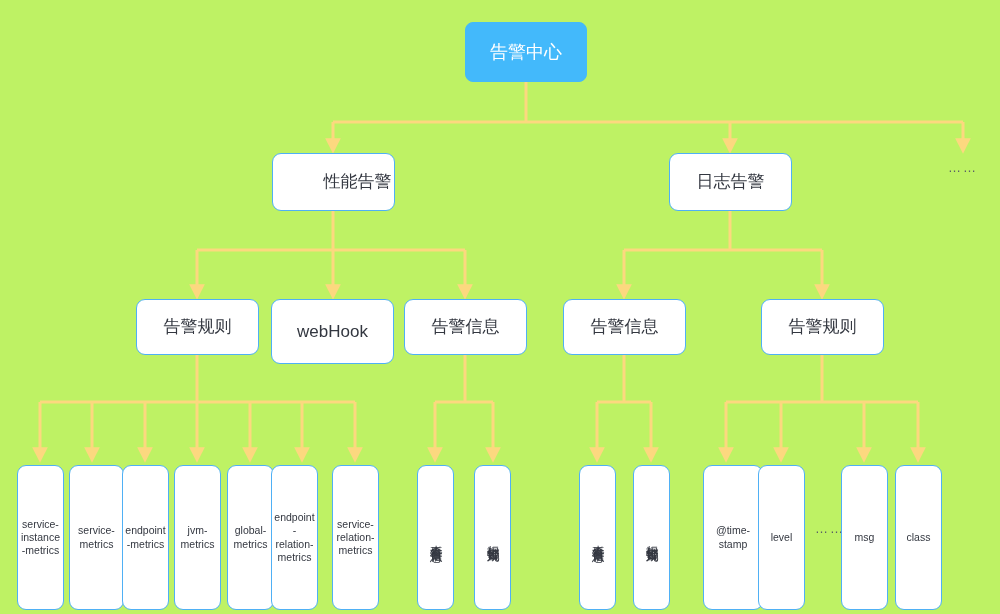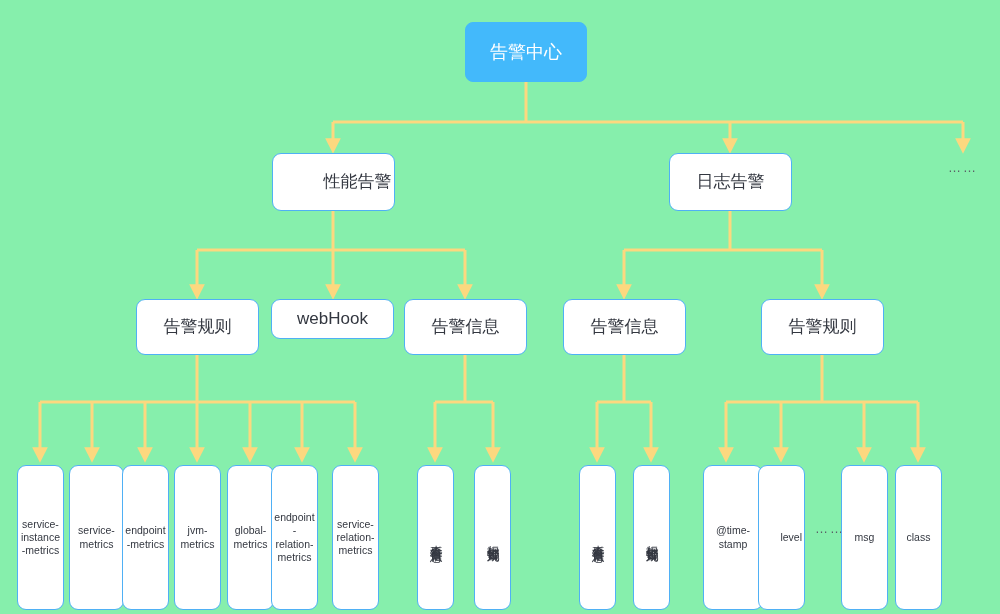--- a/index.html
+++ b/index.html
@@ -4,21 +4,21 @@
 <style>
   html, body {
     margin: 0;
     padding: 0;
     background: #ffffff;
   }
   #canvas {
     position: relative;
     width: 1000px;
     height: 614px;
-    background: #86efac;
+    background: #bef264;
     font-family: "Liberation Sans", "DejaVu Sans", sans-serif;
     overflow: hidden;
   }
   #wires {
     position: absolute;
     left: 0; top: 0;
     width: 1000px;
     height: 614px;
     pointer-events: none;
   }
@@ -146,21 +146,21 @@
   </div>
 
   <div class="ellipsis-text" style="left:933px; top:157px; width:60px; height:20px;">
     <span>……</span>
   </div>
 
   <div class="node level3" style="left:136px; top:299px; width:123px; height:56px;">
     <span>告警规则</span>
   </div>
 
-  <div class="node level3" style="left:271px; top:299px; width:123px; height:40px;">
+  <div class="node level3" style="left:271px; top:299px; width:123px; height:65px;">
     <span>webHook</span>
   </div>
 
   <div class="node level3" style="left:404px; top:299px; width:123px; height:56px;">
     <span>告警信息</span>
   </div>
 
   <div class="node level3" style="left:563px; top:299px; width:123px; height:56px;">
     <span>告警信息</span>
   </div>
@@ -201,21 +201,21 @@
   <div class="node leaf-vertical" style="left:579px; top:465px; width:37px; height:145px;">
     <span>查看告警信息</span>
   </div>
   <div class="node leaf-vertical" style="left:633px; top:465px; width:37px; height:145px;">
     <span>标记告警规则</span>
   </div>
 
   <div class="node leaf" style="left:703px; top:465px; width:60px; height:145px;">
     <span>@time-stamp</span>
   </div>
-  <div class="node leaf" style="left:758px; top:465px; width:47px; height:145px;justify-content:flex-end;">
+  <div class="node leaf" style="left:758px; top:465px; width:47px; height:145px;">
     <span>level</span>
   </div>
 
   <div class="ellipsis-text" style="left:808px; top:518px; width:44px; height:20px;">
     <span>……</span>
   </div>
 
   <div class="node leaf" style="left:841px; top:465px; width:47px; height:145px;">
     <span>msg</span>
   </div>

